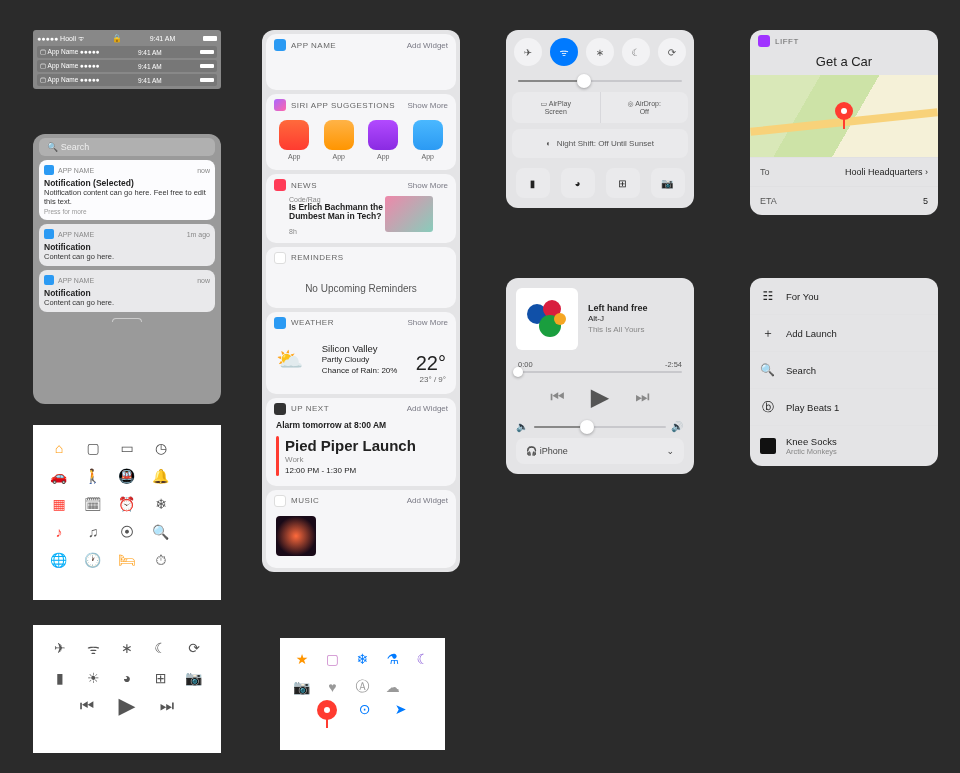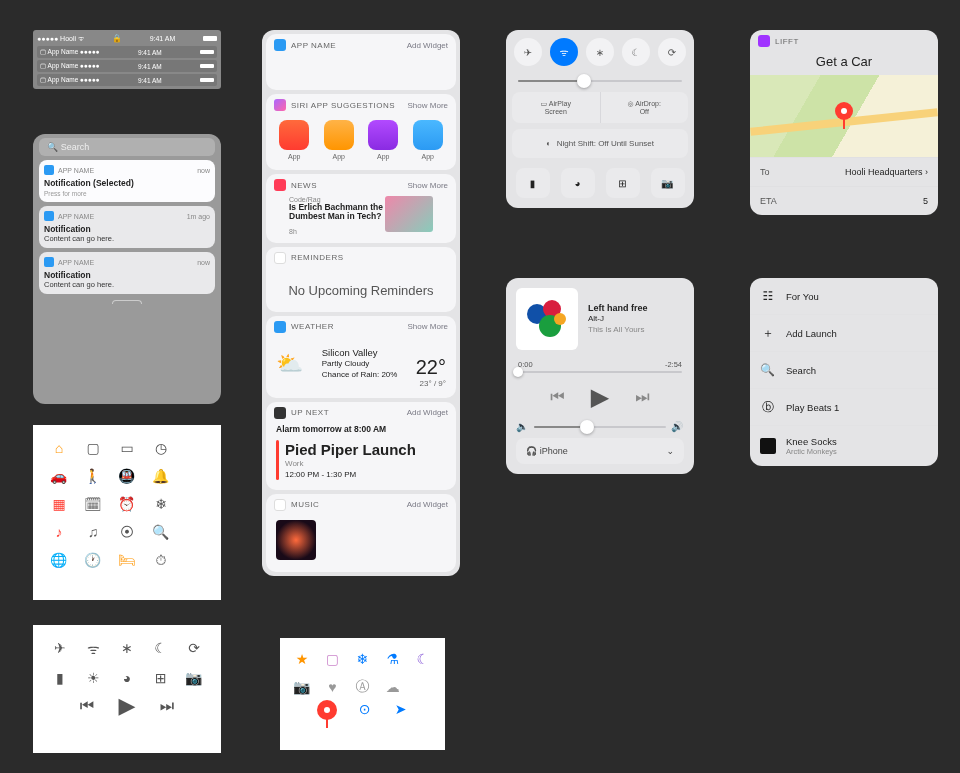--- a/index.html
+++ b/index.html
@@ -42,21 +42,21 @@
 
   
   #widg { left:262px; top:30px; width:198px; }
   .apps{display:flex;justify-content:space-around;padding:4px 6px 10px;}
   .app{display:flex;flex-direction:column;align-items:center;font-size:7px;color:#666;}
   .appic{width:30px;height:30px;border-radius:8px;margin-bottom:3px;}
   .news{display:flex;padding:0 23px 8px;align-items:flex-start;}
   .news .t{flex:1;}
   .news .src{font-size:7px;color:#888;}
   .news .hl{font-size:8.5px;font-weight:600;line-height:1.1;}
-  .center{text-align:center;padding:14px;font-size:13px;color:#555;}
+  .center{text-align:center;padding:14px;font-size:10px;color:#555;}
   .wthr{display:flex;justify-content:space-between;padding:2px 10px 10px;align-items:center;}
   .wtxt{font-size:8px;line-height:1.3;}
   .wtxt .loc{font-weight:400;font-size:9.5px;}
   .wdeg{text-align:right;font-size:8px;color:#666;}
   .wdeg .big{font-size:20px;font-weight:200;color:#222;margin-top:16px;}
   .event{display:flex;padding:2px 10px 10px;}
   .bar{width:3px;background:#ff3b30;border-radius:2px;margin-right:6px;}
   .ev{font-size:8px;line-height:1.3;}
   .ev .tt{font-weight:600;font-size:15px;}
   .ev .sub{color:#888;}
@@ -137,20 +137,21 @@
   <div class="search">🔍 <span>Search</span></div>
   <div class="ncard sel">
     <div class="ntop">
         <span class="l">
           <span class="sq"></span>
           <span>APP NAME</span>
         </span>
         <span>now</span>
       </div>
     <div class="nt">Notification (Selected)</div>
+    <div class="nb">Notification content can go here. Feel free to edit this text.</div>
     <div class="press">Press for more</div>
   </div>
   <div class="ncard">
     <div class="ntop">
         <span class="l">
           <span class="sq"></span>
           <span>APP NAME</span>
         </span>
         <span>1m ago</span>
       </div>

